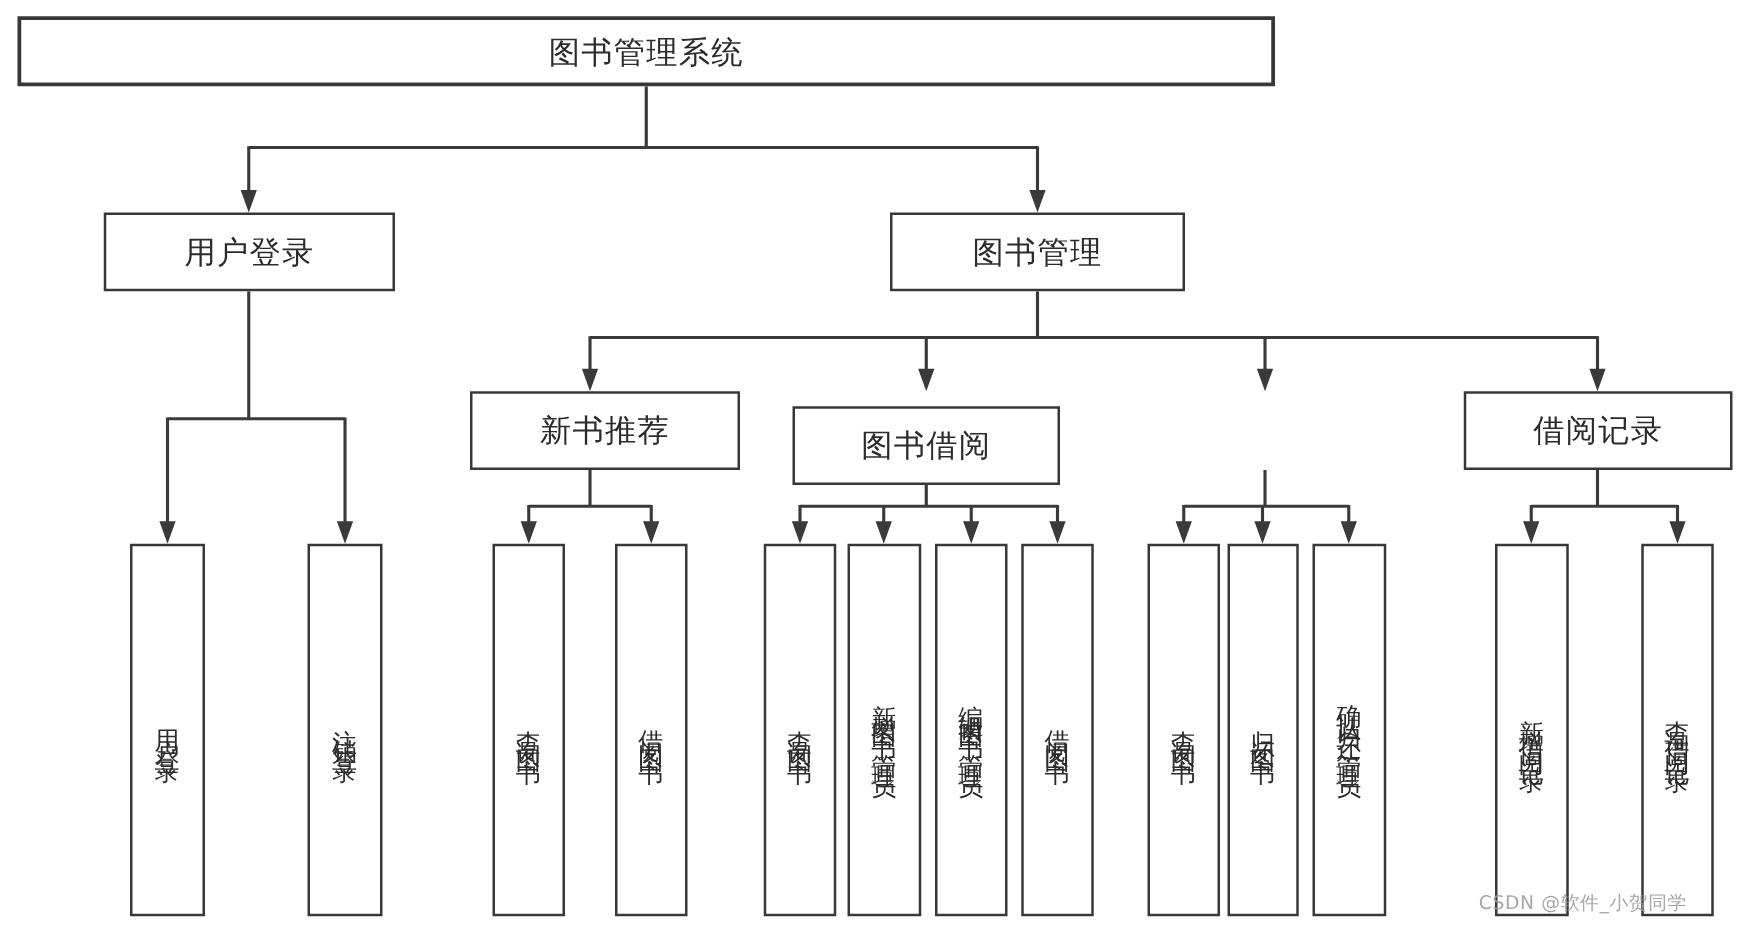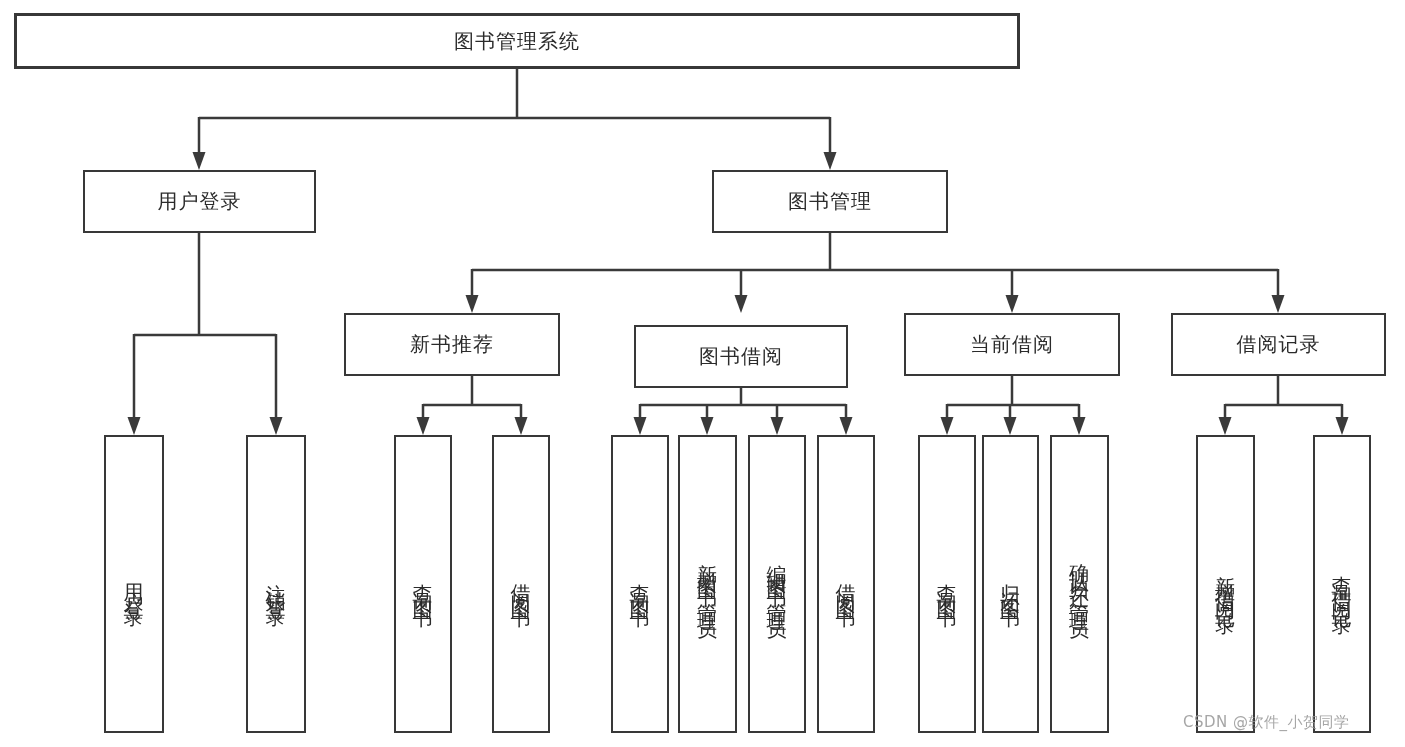--- a/index.html
+++ b/index.html
@@ -16,21 +16,21 @@
   .connectors path { stroke: #3a3a3a; stroke-width: 2.5; fill: none; }
   .connectors polygon { fill: #3a3a3a; stroke: none; }
 
   .node {
     position: absolute;
     border: 2px solid #383838;
     background: #ffffff;
     display: flex;
     align-items: center;
     justify-content: center;
-    font-size: 20px;
+    font-size: 25px;
     color: #2b2b2b;
     letter-spacing: 1px;
     z-index: 2;
   }
   .leaf {
     position: absolute;
     top: 435px;
     height: 298px;
     border: 2px solid #383838;
     background: #ffffff;
@@ -45,21 +45,21 @@
     writing-mode: vertical-rl;
     text-orientation: mixed;
     letter-spacing: 8px;
     line-height: 1.1;
     white-space: nowrap;
   }
 
   #n-root   { left: 14px;   top: 13px;  width: 1006px; height: 56px; border-width: 3px; }
   #n-l2-0   { left: 83px;   top: 170px; width: 233px;  height: 63px; }
   #n-l2-1   { left: 712px;  top: 170px; width: 236px;  height: 63px; align-items: center; }
-  #n-l3-0   { left: 344px;  top: 313px; width: 216px;  height: 63px; }
+  #n-l3-0   { left: 376px;  top: 313px; width: 216px;  height: 63px; }
   #n-l3-1   { left: 634px;  top: 313px; width: 214px;  height: 63px; margin-top: 12px; }
   #n-l3-2   { left: 904px;  top: 313px; width: 216px;  height: 63px; }
   #n-l3-3   { left: 1171px; top: 313px; width: 215px;  height: 63px; }
 
   #n-leaf-0  { left: 104px;  width: 60px; }
   #n-leaf-1  { left: 246px;  width: 60px; }
   #n-leaf-2  { left: 394px;  width: 58px; }
   #n-leaf-3  { left: 492px;  width: 58px; }
   #n-leaf-4  { left: 611px;  width: 58px; }
   #n-leaf-5  { left: 678px;  width: 59px; }
@@ -132,23 +132,20 @@
   <div class="node" id="n-l2-1">
     <span>图书管理</span>
   </div>
 
   <div class="node" id="n-l3-0">
     <span>新书推荐</span>
   </div>
   <div class="node" id="n-l3-1">
     <span>图书借阅</span>
   </div>
-  <div class="node" id="n-l3-2">
-    <span>当前借阅</span>
-  </div>
   <div class="node" id="n-l3-3">
     <span>借阅记录</span>
   </div>
 
   <div class="leaf" id="n-leaf-0">
     <span class="vtext">用户登录</span>
   </div>
   <div class="leaf" id="n-leaf-1">
     <span class="vtext">注销登录</span>
   </div>

